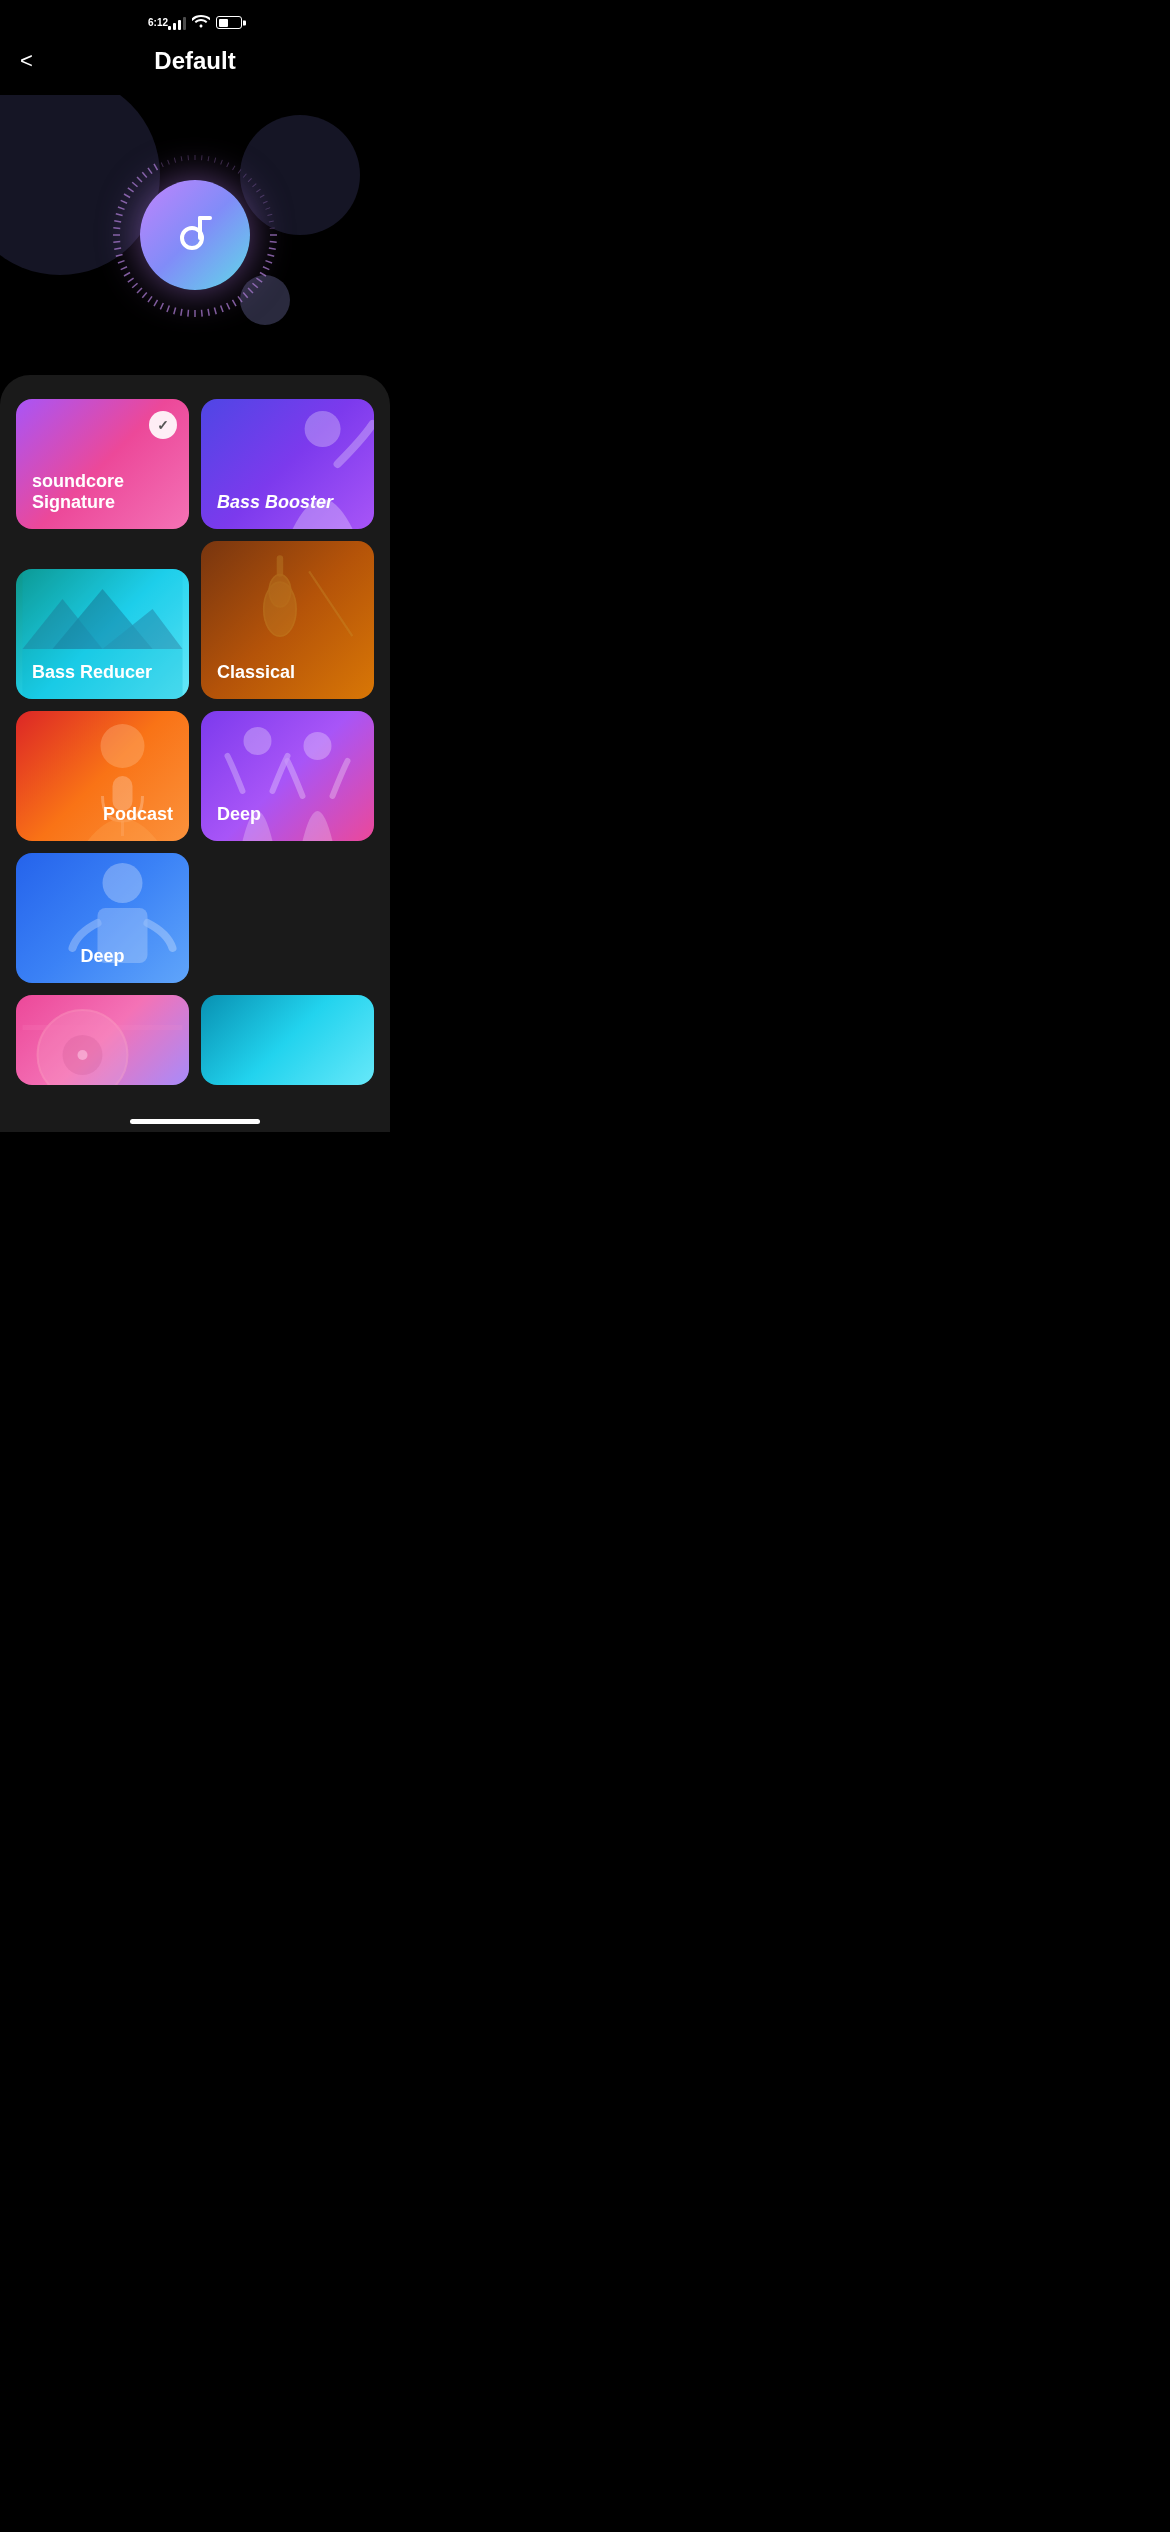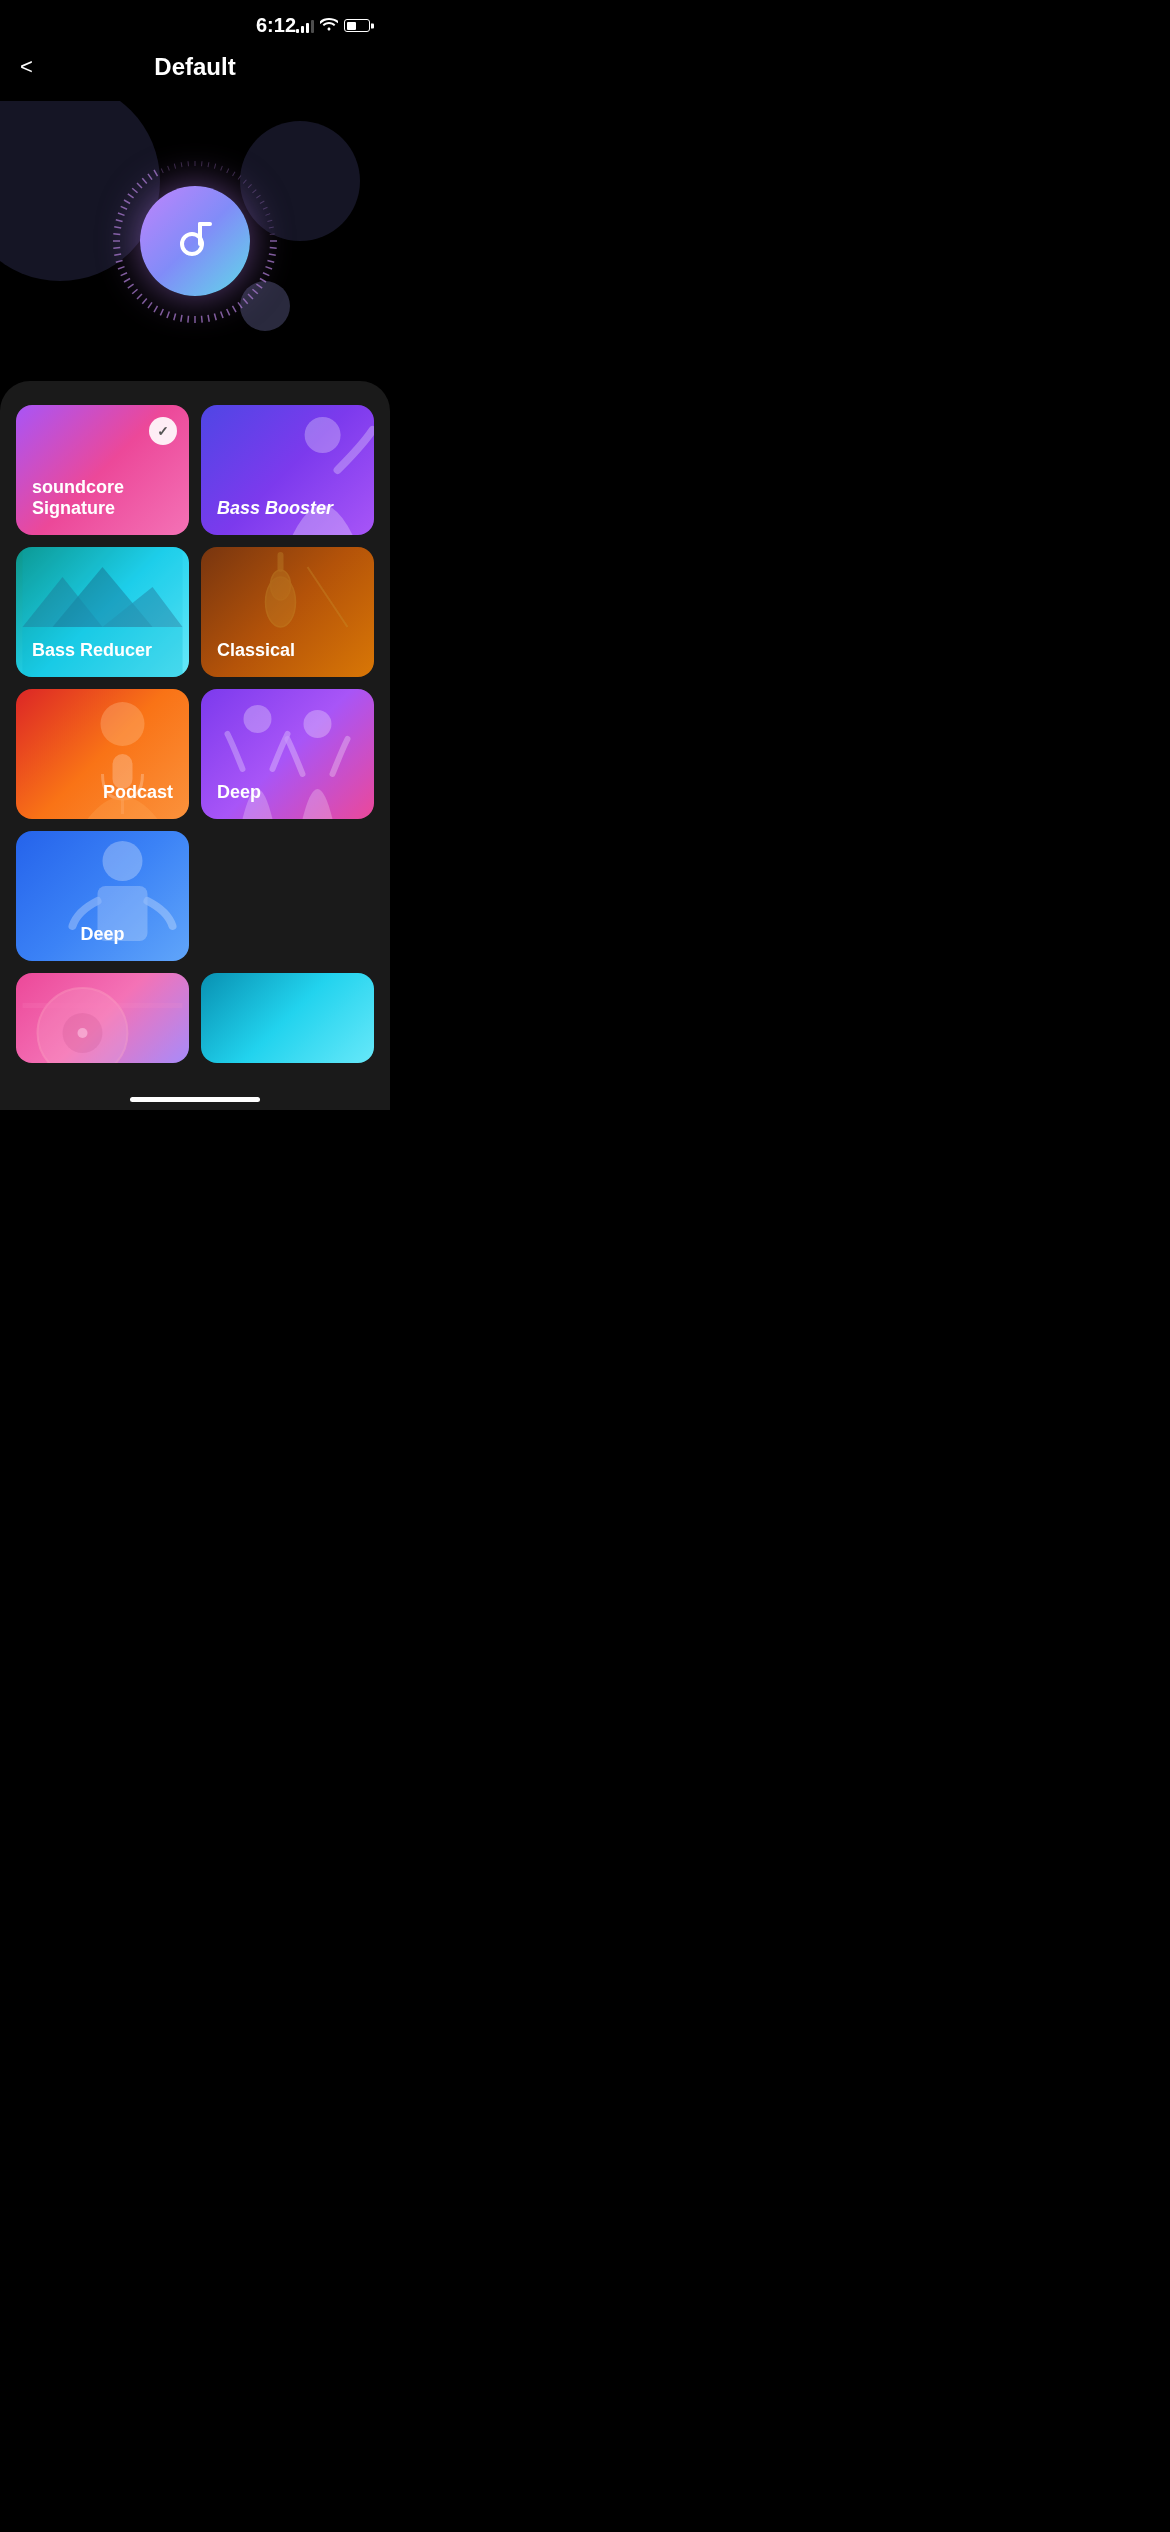--- a/index.html
+++ b/index.html
@@ -9,24 +9,24 @@
       background: #000;
       font-family: -apple-system, BlinkMacSystemFont, 'Helvetica Neue', sans-serif;
       width: 390px;
       min-height: 844px;
       overflow-x: hidden;
       color: #fff;
     }
 
     .status-bar {
       display: flex;
-      justify-content: flex-end;
+      justify-content: center;
       align-items: center;
       padding: 14px 20px 6px;
-      font-size: 20px;
+      font-size: 10px;
       font-weight: 600;
     }
 
     .status-right {
       display: flex;
       align-items: center;
       gap: 6px;
     }
 
     .signal-bars {
@@ -241,20 +241,21 @@
 
     
     .card-bass-booster {
       background: linear-gradient(135deg, #4f46e5, #7c3aed, #a855f7);
       font-style: italic;
     }
 
     
     .card-bass-reducer {
       background: linear-gradient(135deg, #0d9488, #22d3ee, #67e8f9);
+      margin-top: 28px;
     }
 
     
     .card-classical {
       background: linear-gradient(135deg, #78350f, #b45309, #d97706);
     }
 
     
     .card-podcast {
       background: linear-gradient(135deg, #dc2626, #f97316, #fb923c);

